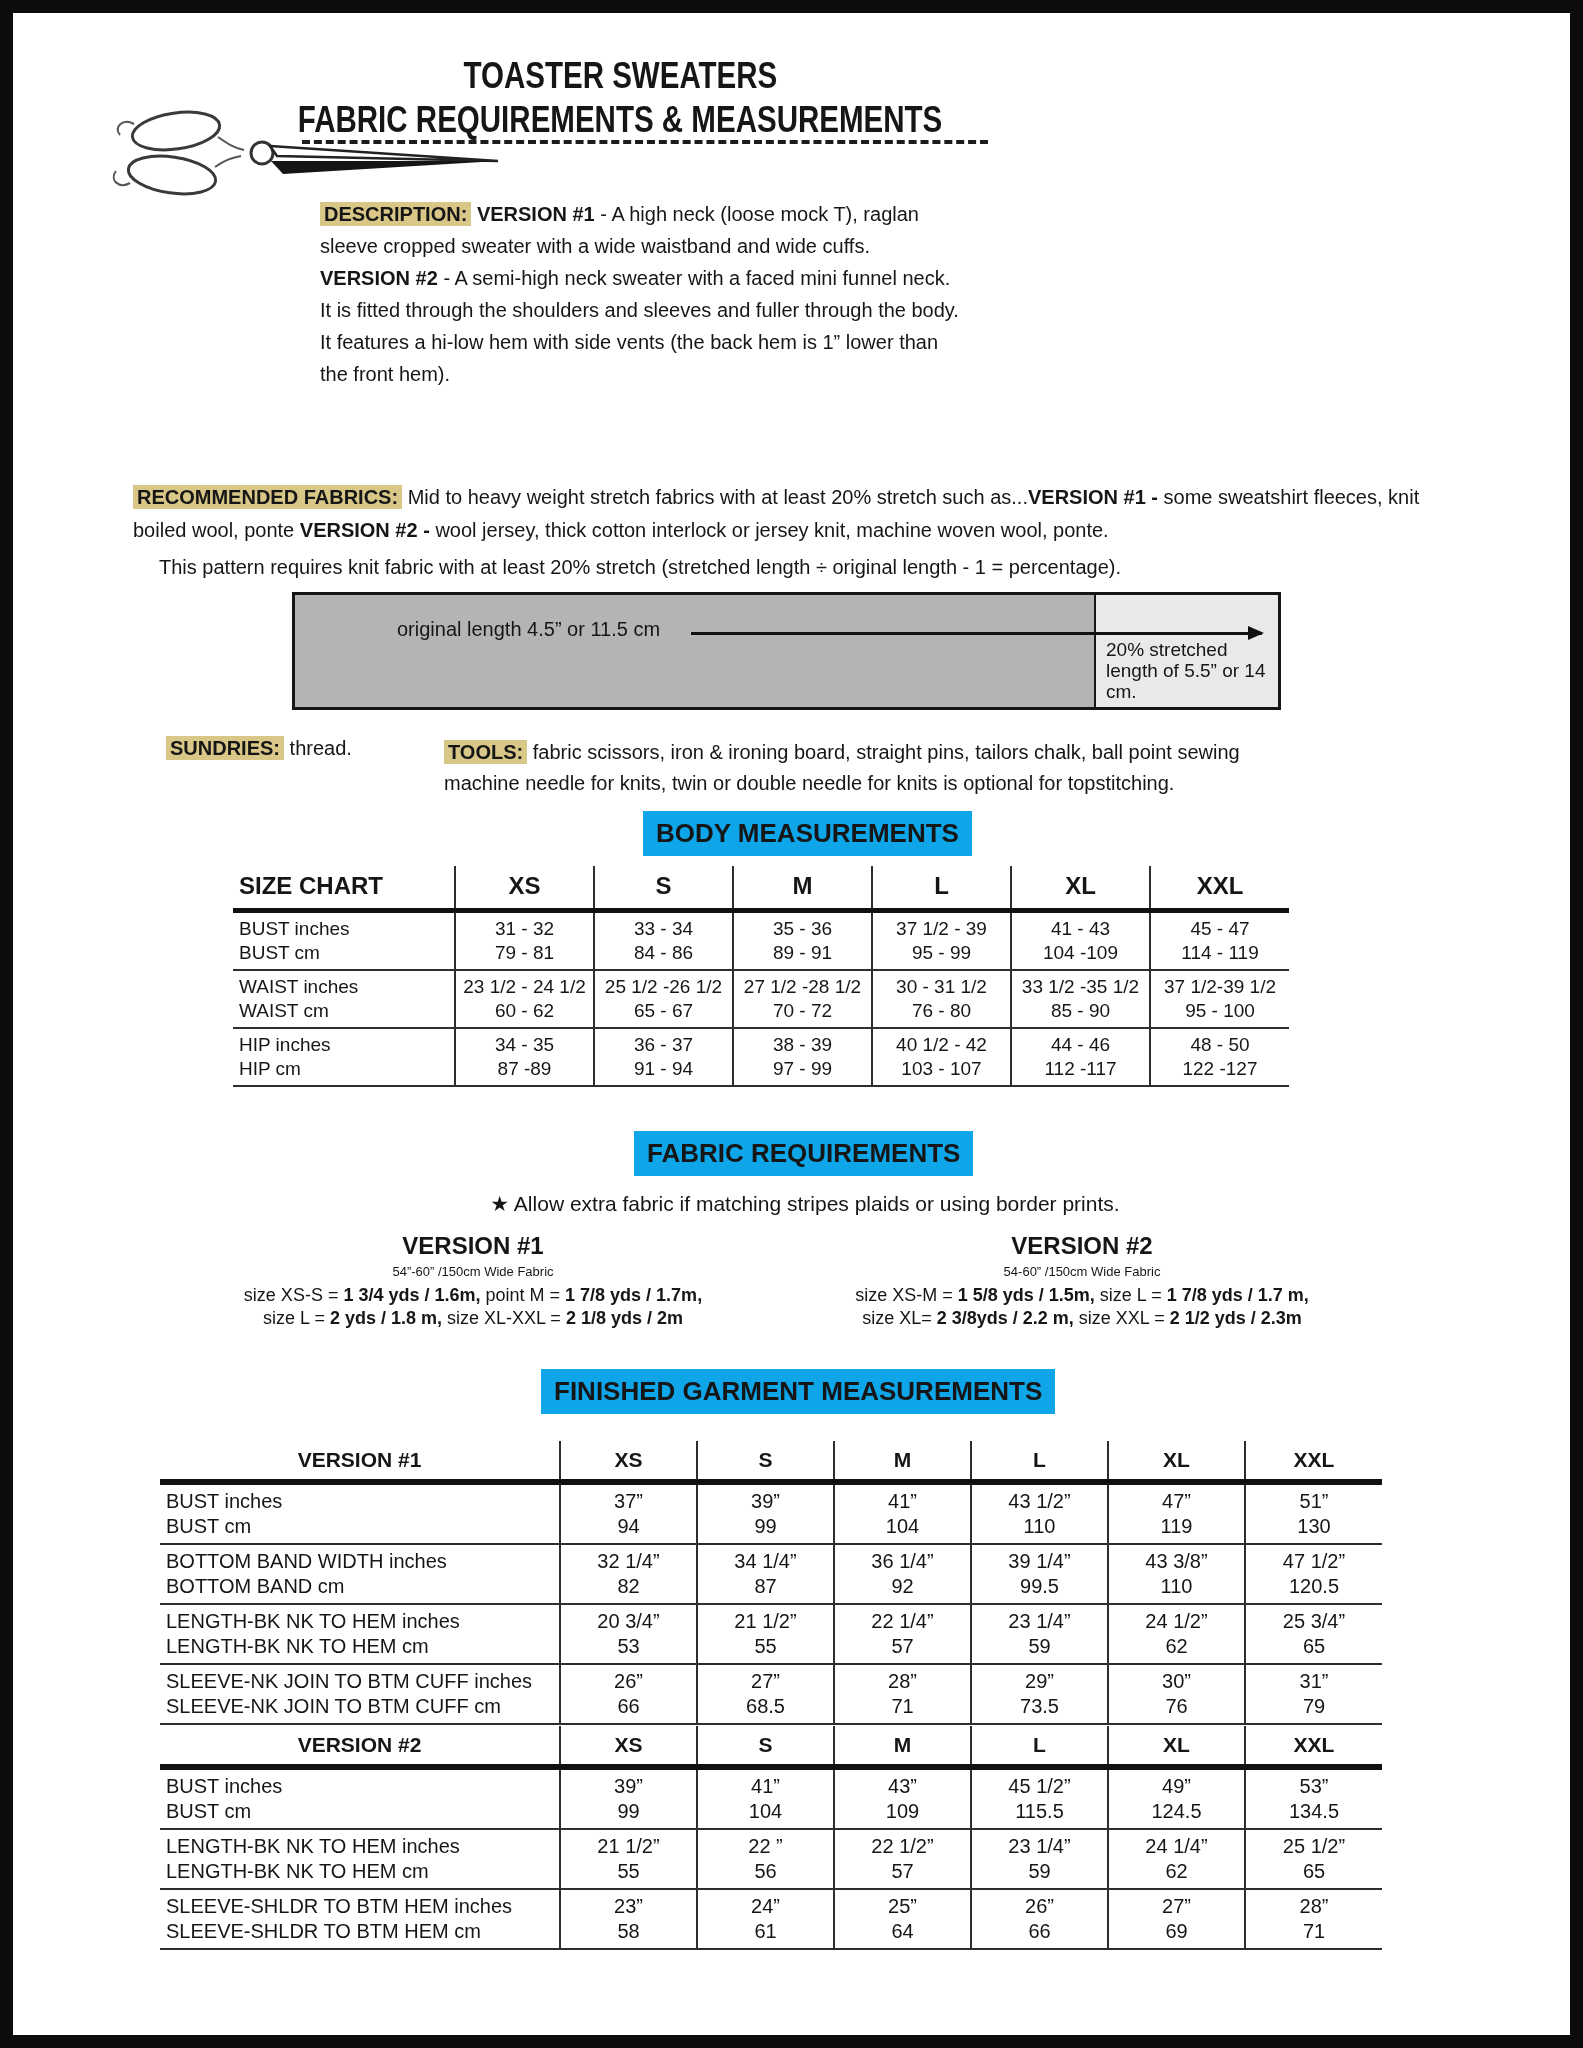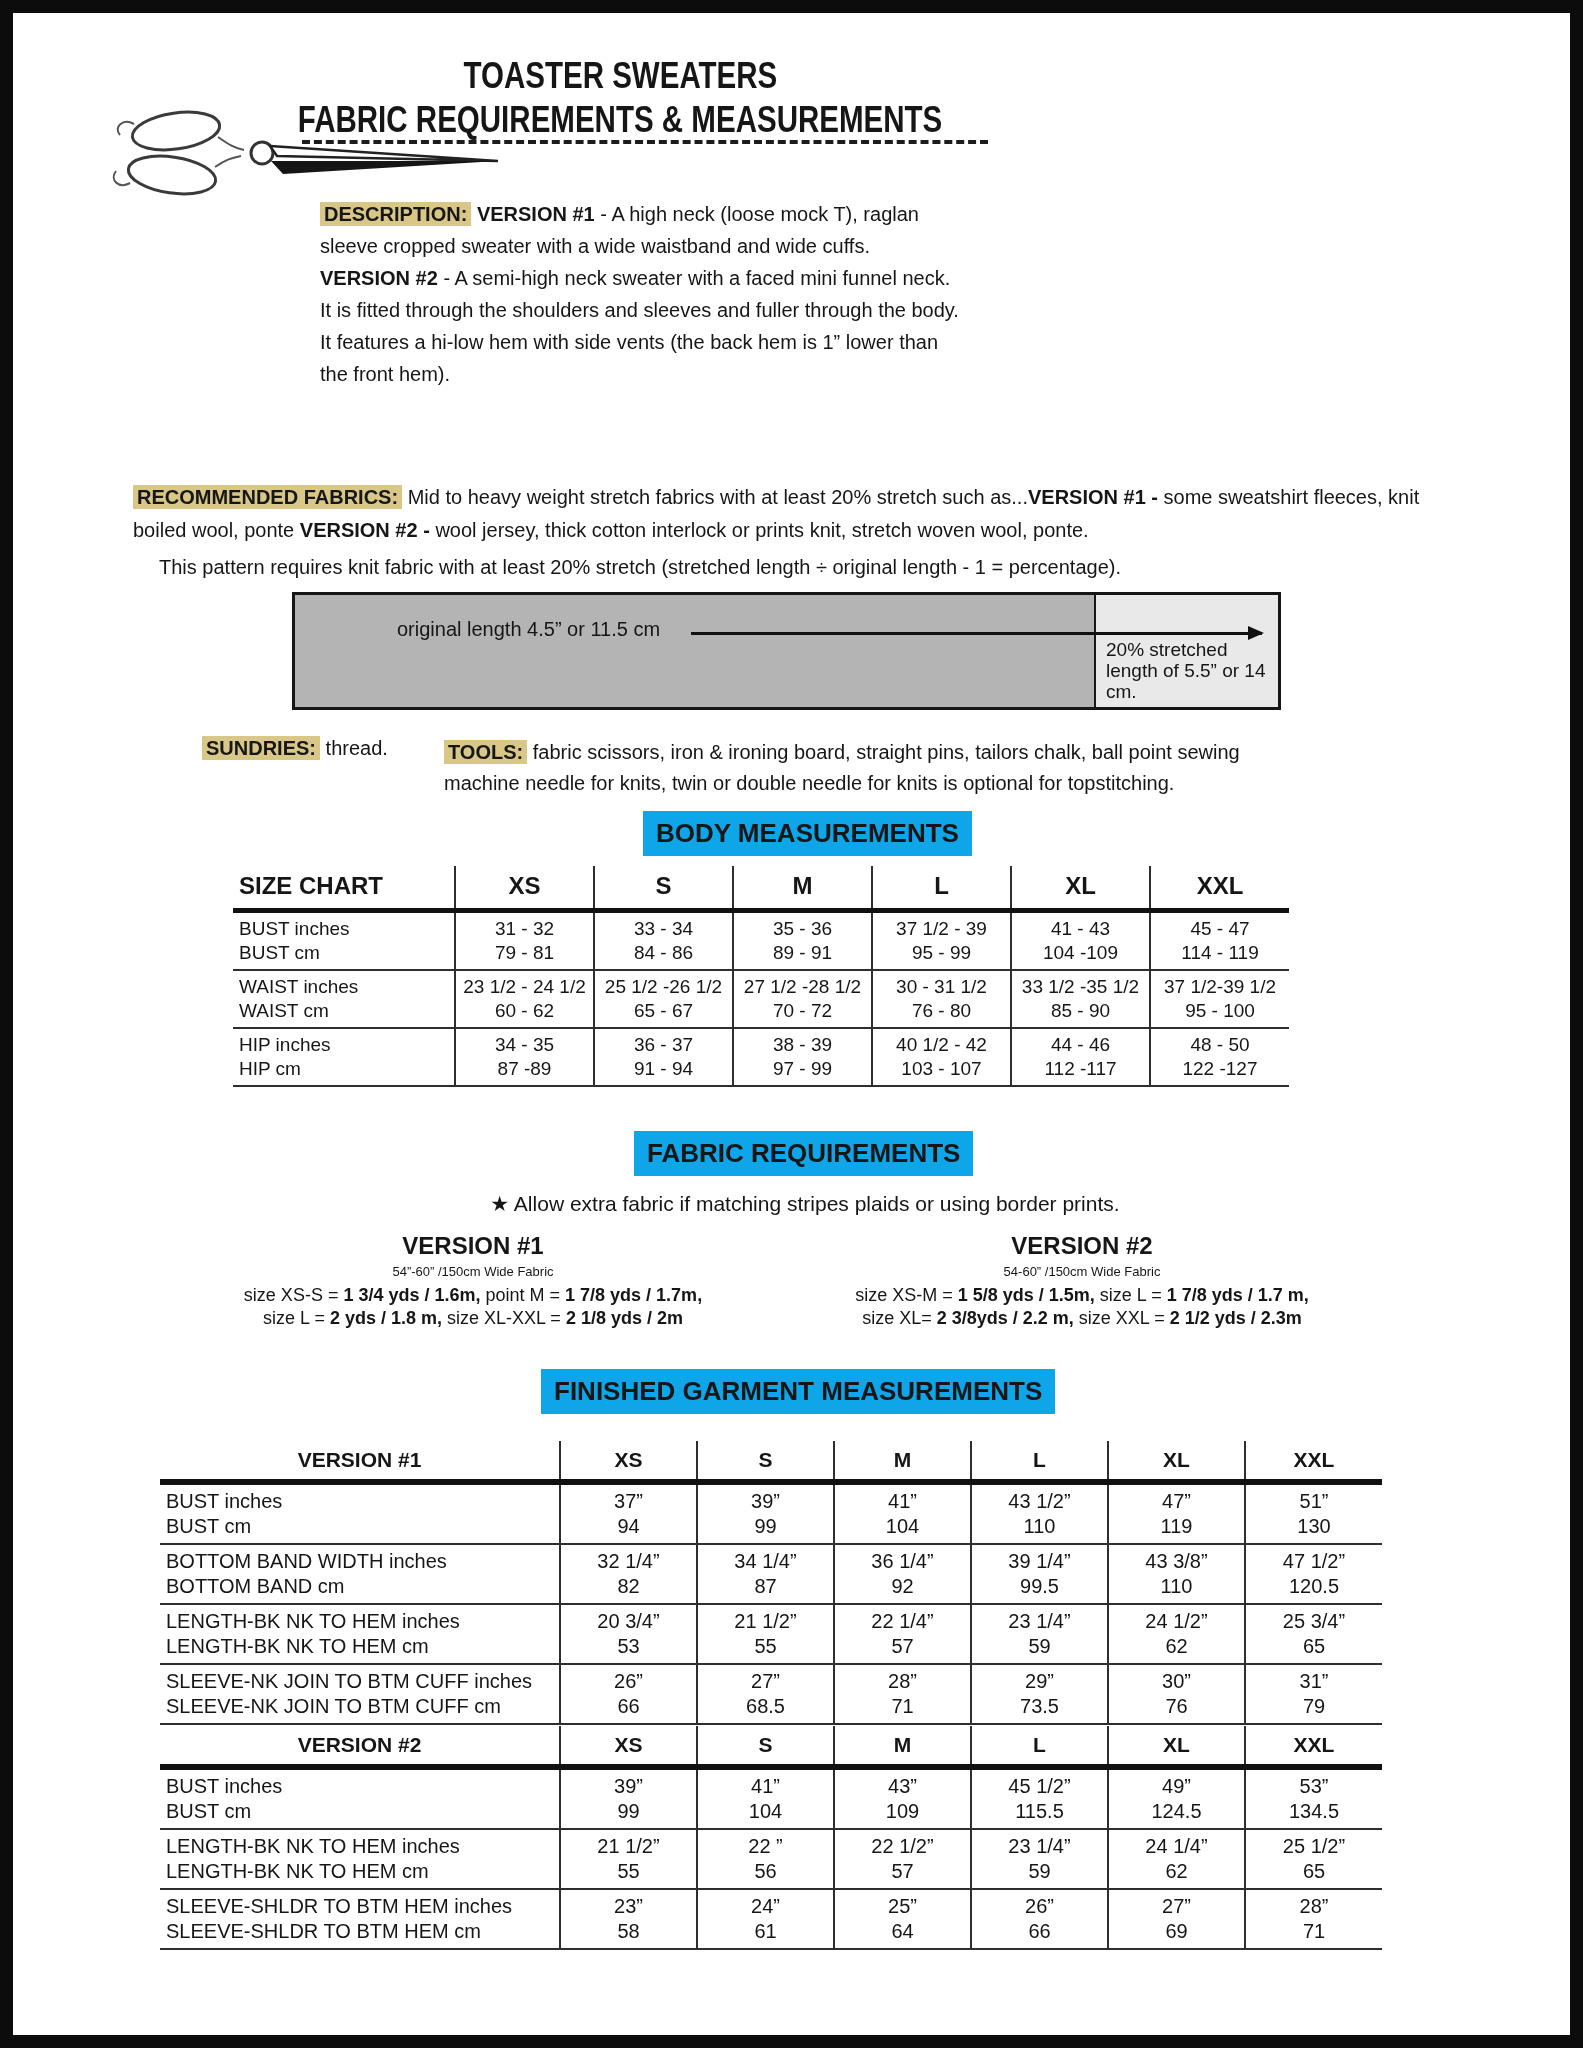--- a/index.html
+++ b/index.html
@@ -34,21 +34,21 @@
   .diag-label { position:absolute; left:102px; top:23px; font-size:20px; }
   .diag-light { position:absolute; top:0; right:0; bottom:0; width:184px;
                 background:#e9e9e9; border-left:2px solid #161616;
                 font-size:19px; line-height:21px; padding:44px 4px 0 10px; }
   .diag-arrow { position:absolute; left:396px; right:16px; top:37px; height:0;
                 border-top:3px solid #111; z-index:2; }
   .diag-arrow:after { content:""; position:absolute; right:-2px; top:-9px;
                 border-left:16px solid #111; border-top:7px solid transparent;
                 border-bottom:7px solid transparent; }
 
-  .sundries { top:737px; left:166px; font-size:20px;margin-left:36px; }
+  .sundries { top:737px; left:166px; font-size:20px; }
   .tools    { top:737px; left:444px; width:850px; font-size:20px; line-height:31px; }
 
   
   .sec-header { background:#0ea5e9; font-weight:700; font-size:26px;
                 padding:7px 13px; display:inline-block; white-space:nowrap; }
   .bm-h { top:811px; left:643px; }
   .fr-h { top:1131px; left:634px; }
   .fg-h { top:1369px; left:541px; }
 
   
@@ -102,21 +102,21 @@
     <path d="M108 33 c10 7 16 11 26 13"></path>
     <path d="M105 63 c10 -7 16 -9 26 -11"></path>
   </g>
   <circle cx="152" cy="49" r="11" fill="#ffffff" stroke="#333333" stroke-width="3"></circle>
   <path d="M160 42 L388 57 L167 52 Z" fill="#ffffff" stroke="#222222" stroke-width="2.5"></path>
   <path d="M161 57 L388 57 L173 70 Z" fill="#151515"></path>
 </svg>
 
 <p class="abs desc"><span class="hl">DESCRIPTION:</span><span class="b"> VERSION #1</span><span> - A high neck (loose mock T), raglan sleeve cropped sweater with a wide waistband and wide cuffs.</span><br><span class="b">VERSION #2</span><span> - A semi-high neck sweater with a faced mini funnel neck. It is fitted through the shoulders and sleeves and fuller through the body. It features a hi-low hem with side vents (the back hem is 1” lower than the front hem).</span></p>
 
-<p class="abs recfab"><span class="hl">RECOMMENDED FABRICS:</span><span>  Mid to heavy weight stretch fabrics with at least 20% stretch such as...</span><span class="b">VERSION #1 - </span><span>some sweatshirt fleeces, knit boiled wool, ponte </span><span class="b">VERSION #2 - </span><span>wool jersey, thick cotton interlock or prints knit, stretch woven wool, ponte.</span></p>
+<p class="abs recfab"><span class="hl">RECOMMENDED FABRICS:</span><span>  Mid to heavy weight stretch fabrics with at least 20% stretch such as...</span><span class="b">VERSION #1 - </span><span>some sweatshirt fleeces, knit boiled wool, ponte </span><span class="b">VERSION #2 - </span><span>wool jersey, thick cotton interlock or jersey knit, machine woven wool, ponte.</span></p>
 
 <p class="abs snote">This pattern requires knit fabric with at least 20% stretch (stretched length ÷ original length - 1 = percentage).</p>
 
 <div class="abs diagram">
   <span class="diag-label">original length 4.5” or 11.5 cm</span>
   <div class="diag-arrow"></div>
   <div class="diag-light"><span>20% stretched length of 5.5” or 14 cm.</span></div>
 </div>
 
 <p class="abs sundries"><span class="hl">SUNDRIES:</span><span>  thread.</span></p>

